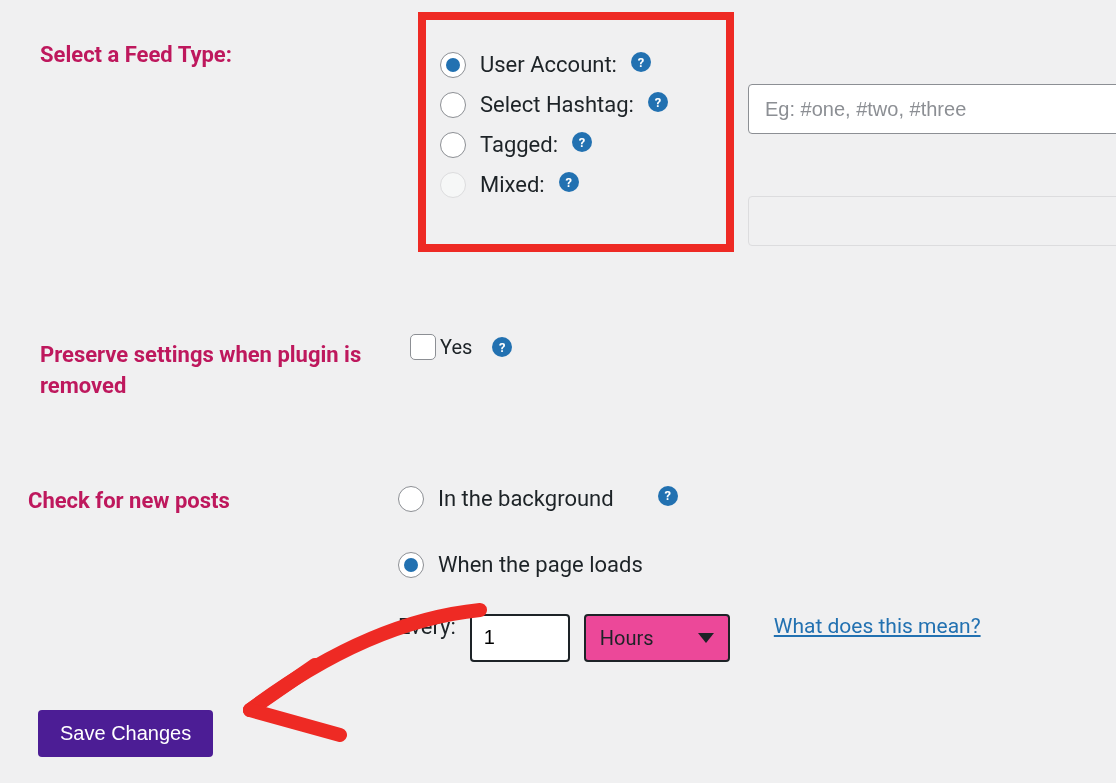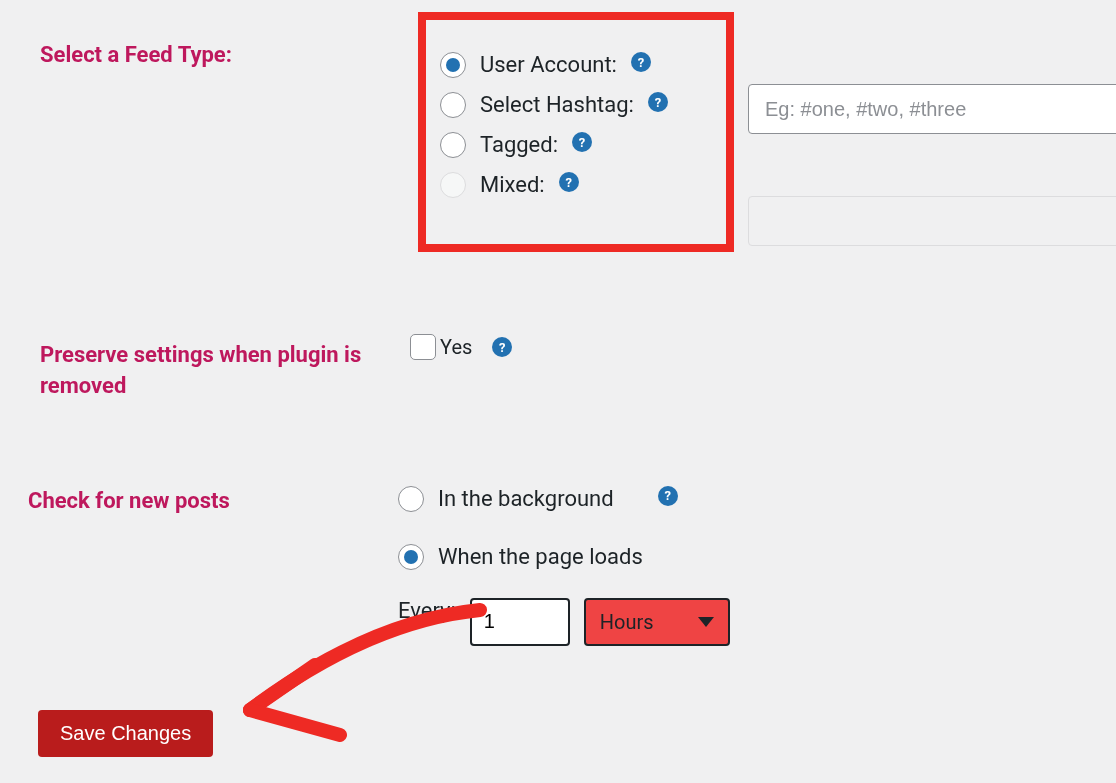--- a/index.html
+++ b/index.html
@@ -112,38 +112,38 @@
       left: 748px;
       width: 380px;
       background: #f0f0f1;
       border-color: #dcdcde;
     }
     
     .preserve-row { margin-top: 50px; }
     .preserve-row .value-col { padding-top: 14px; align-items: center; gap: 4px; }
     
     .check-row { margin-top: 24px; padding-left: 28px; }
-    .check-row .value-col { flex-direction: column; gap: 4px; padding-top: 6px; }
+    .check-row .value-col { flex-direction: column; gap: 12px; padding-top: 6px; }
     .inline-controls { display: flex; align-items: flex-start; gap: 14px; margin-top: 10px; }
     .every-label { font-size: 22px; }
     .num-input {
       width: 100px;
       height: 48px;
       border: 2px solid #1d2327;
       border-radius: 4px;
       font-size: 20px;
       padding: 0 12px;
       background: #fff;
     }
     .select-ctrl {
       width: 146px;
       height: 48px;
       border: 2px solid #1d2327;
       border-radius: 4px;
-      background: #ef4444;
+      background: #ec4899;
       display: flex;
       align-items: center;
       justify-content: space-between;
       padding: 0 14px;
       font-size: 20px;
       cursor: pointer;
     }
     .chevron {
       width: 0; height: 0;
       border-left: 8px solid transparent;
@@ -153,21 +153,21 @@
     .help-link {
       color: #2271b1;
       text-decoration: underline;
       font-size: 21px;
       margin-left: 30px;
     }
     .save-button {
       position: absolute;
       left: 38px;
       top: 710px;
-      background: #b91c1c;
+      background: #4c1d95;
       color: #fff;
       border: none;
       padding: 12px 22px;
       font-size: 20px;
       border-radius: 4px;
       cursor: pointer;
     }
     .arrow-annotation {
       position: absolute;
       left: 230px;
@@ -249,20 +249,21 @@
       <span>When the page loads</span>
     </div>
 
     <div class="inline-controls">
       <span class="every-label">Every:</span>
       <input type="text" class="num-input" value="1" style="">
       <div class="select-ctrl">
         <span>Hours</span>
         <span class="chevron"></span>
       </div>
+      <a href="#" class="help-link">What does this mean?</a>
     </div>
 
   </div>
 </div>
 
 <button class="save-button">Save Changes</button>
 
 <svg class="arrow-annotation" viewBox="0 0 280 180">
   <path d="M 250 30 C 200 35, 120 55, 20 130" stroke="#ee2a24" stroke-width="14" fill="none" stroke-linecap="round"></path>
   <path d="M 20 130 L 85 85" stroke="#ee2a24" stroke-width="14" fill="none" stroke-linecap="round"></path>

